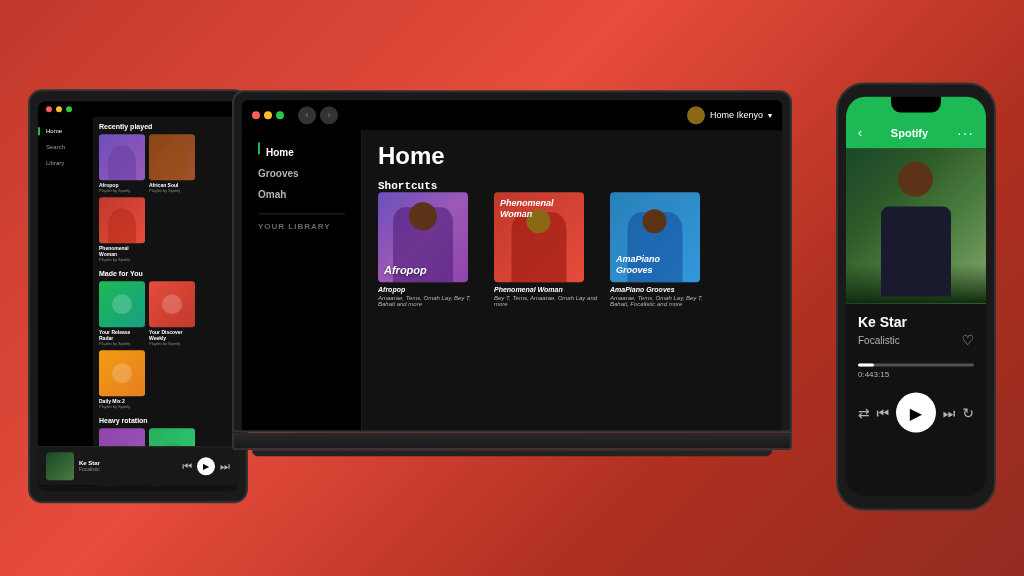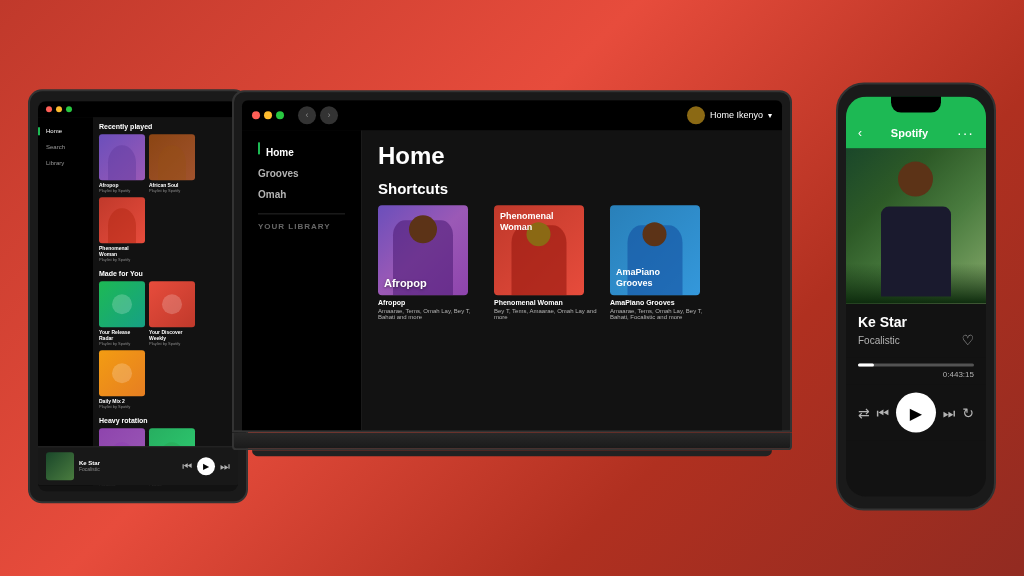--- a/index.html
+++ b/index.html
@@ -160,32 +160,33 @@
       overflow: hidden;
     }
     .laptop-page-title {
       color: #fff;
       font-size: 24px;
       font-weight: 900;
       margin-bottom: 10px;
     }
     .laptop-section-title {
       color: #fff;
-      font-size: 15px;
+      font-size: 11px;
       font-weight: 700;
-      margin-bottom: 8px;
+      font-family: Liberation Mono, monospace;
     }
     .playlist-grid {
       display: flex;
       gap: 8px;
       margin-bottom: 10px;
     }
     .playlist-card {
       width: 108px;
       flex-shrink: 0;
+      font-style: italic;
     }
     .playlist-thumb {
       width: 90px;
       height: 90px;
       border-radius: 4px;
       overflow: hidden;
       margin-bottom: 4px;
       position: relative;
     }
     .playlist-card-title {
@@ -456,21 +457,21 @@
       margin-bottom: 3px;
     }
     .phone-progress-fill {
       width: 14%;
       height: 100%;
       background: #fff;
       border-radius: 2px;
     }
     .phone-times {
       display: flex;
-      justify-content: flex-end;
+      justify-content: flex-start;
       color: #b3b3b3;
       font-size: 8px;
     }
 
     
     .phone-controls {
       background: #121212;
       padding: 8px 12px;
       display: flex;
       align-items: center;

